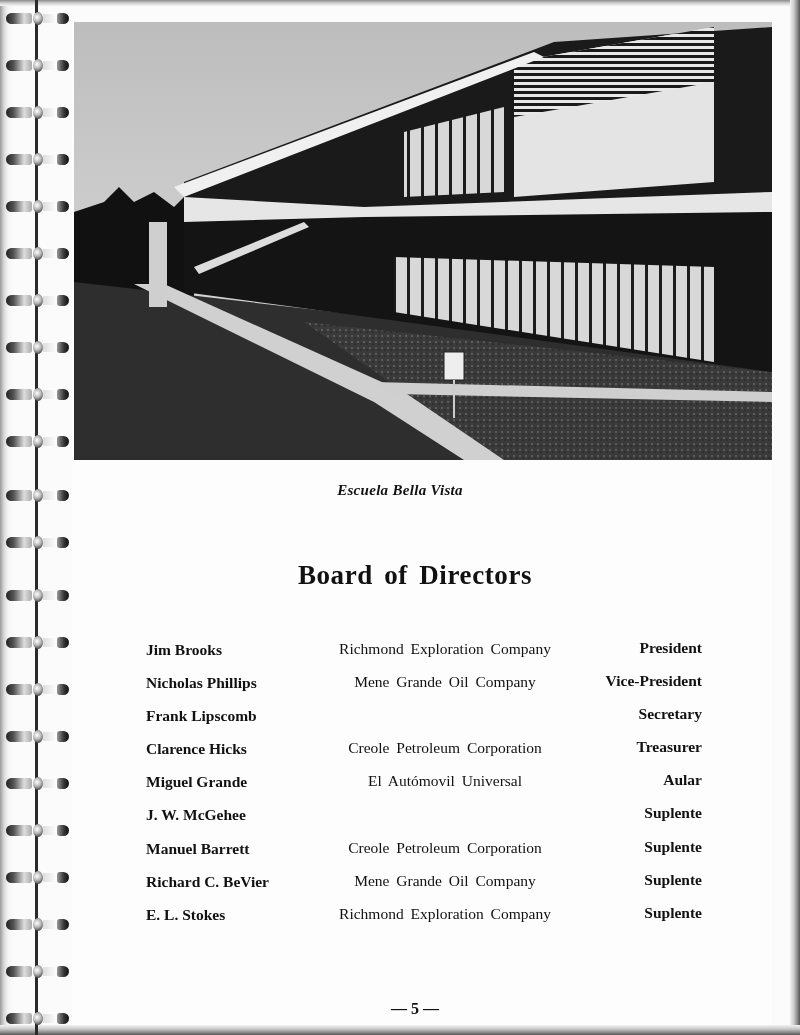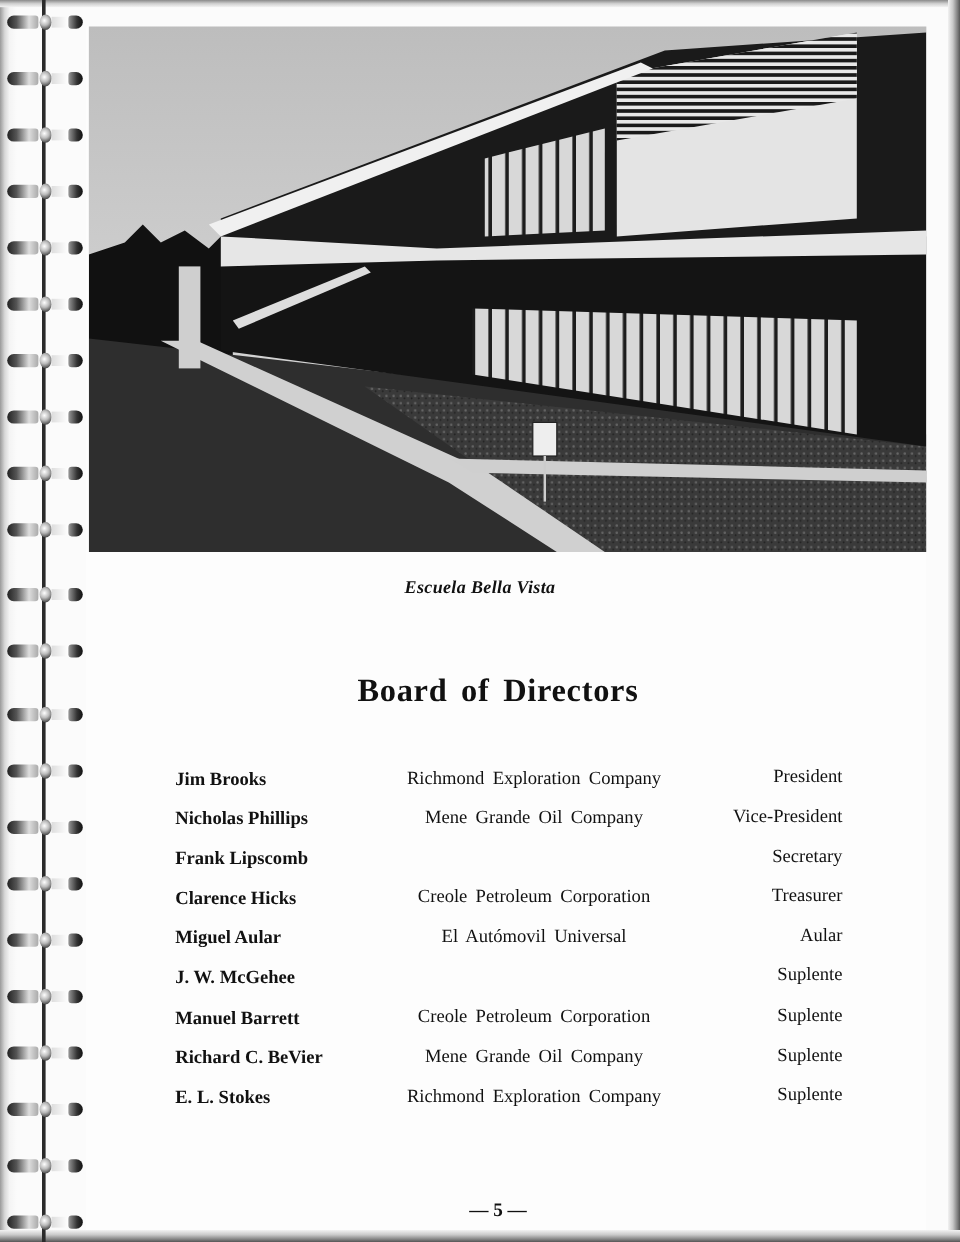--- a/index.html
+++ b/index.html
@@ -23,21 +23,21 @@
   .ring .m{position:absolute;left:37px;top:2px;width:14px;height:9px;background:linear-gradient(90deg,#ddd,#fff);}
   .ring .r{position:absolute;left:51px;top:1px;width:12px;height:11px;border-radius:3px 6px 6px 3px;
     background:linear-gradient(90deg,#999 0,#333 60%,#111 100%);}
   .photo{position:absolute;left:74px;top:22px;width:698px;height:438px;overflow:hidden;background:#cfcfcf;}
   .caption{position:absolute;left:0;width:800px;top:482px;text-align:center;font-weight:bold;font-size:15px;color:#111;letter-spacing:0.3px;font-style:italic;}
   .title{position:absolute;left:0;width:830px;top:560px;text-align:center;font-weight:bold;font-size:27px;color:#111;letter-spacing:0.6px;word-spacing:4px;}
   .board{position:absolute;left:130px;top:638px;width:572px;}
   .row{position:relative;height:33.1px;font-size:15.5px;color:#111;}
   .row .name{position:absolute;left:0;top:3px;font-weight:bold;margin-left:16px;}
   .row .company{position:absolute;left:130px;width:370px;top:2px;text-align:center;word-spacing:3px;}
-  .row .role{position:absolute;right:0;top:1px;font-weight:normal;text-align:right;}
+  .row .role{position:absolute;right:0;top:1px;font-weight:bold;text-align:right;}
   .pagenum{position:absolute;left:0;width:830px;top:1000px;text-align:center;font-weight:bold;font-size:16px;color:#111;}
 </style>
 </head>
 <body>
 
 <div class="frame"></div>
 <div class="frame-top"></div>
 <div class="frame-right"></div>
 <div class="frame-bottom"></div>
 
@@ -249,21 +249,21 @@
   <div class="row">
     <span class="name">Frank Lipscomb</span>
     <span class="role">Secretary</span>
   </div>
   <div class="row">
     <span class="name">Clarence Hicks</span>
     <span class="company">Creole Petroleum Corporation</span>
     <span class="role">Treasurer</span>
   </div>
   <div class="row">
-    <span class="name">Miguel Aular</span>
+    <span class="name">Miguel Grande</span>
     <span class="company">El Autómovil Universal</span>
     <span class="role">Aular</span>
   </div>
   <div class="row">
     <span class="name">J. W. McGehee</span>
     <span class="role">Suplente</span>
   </div>
   <div class="row">
     <span class="name">Manuel Barrett</span>
     <span class="company">Creole Petroleum Corporation</span>

